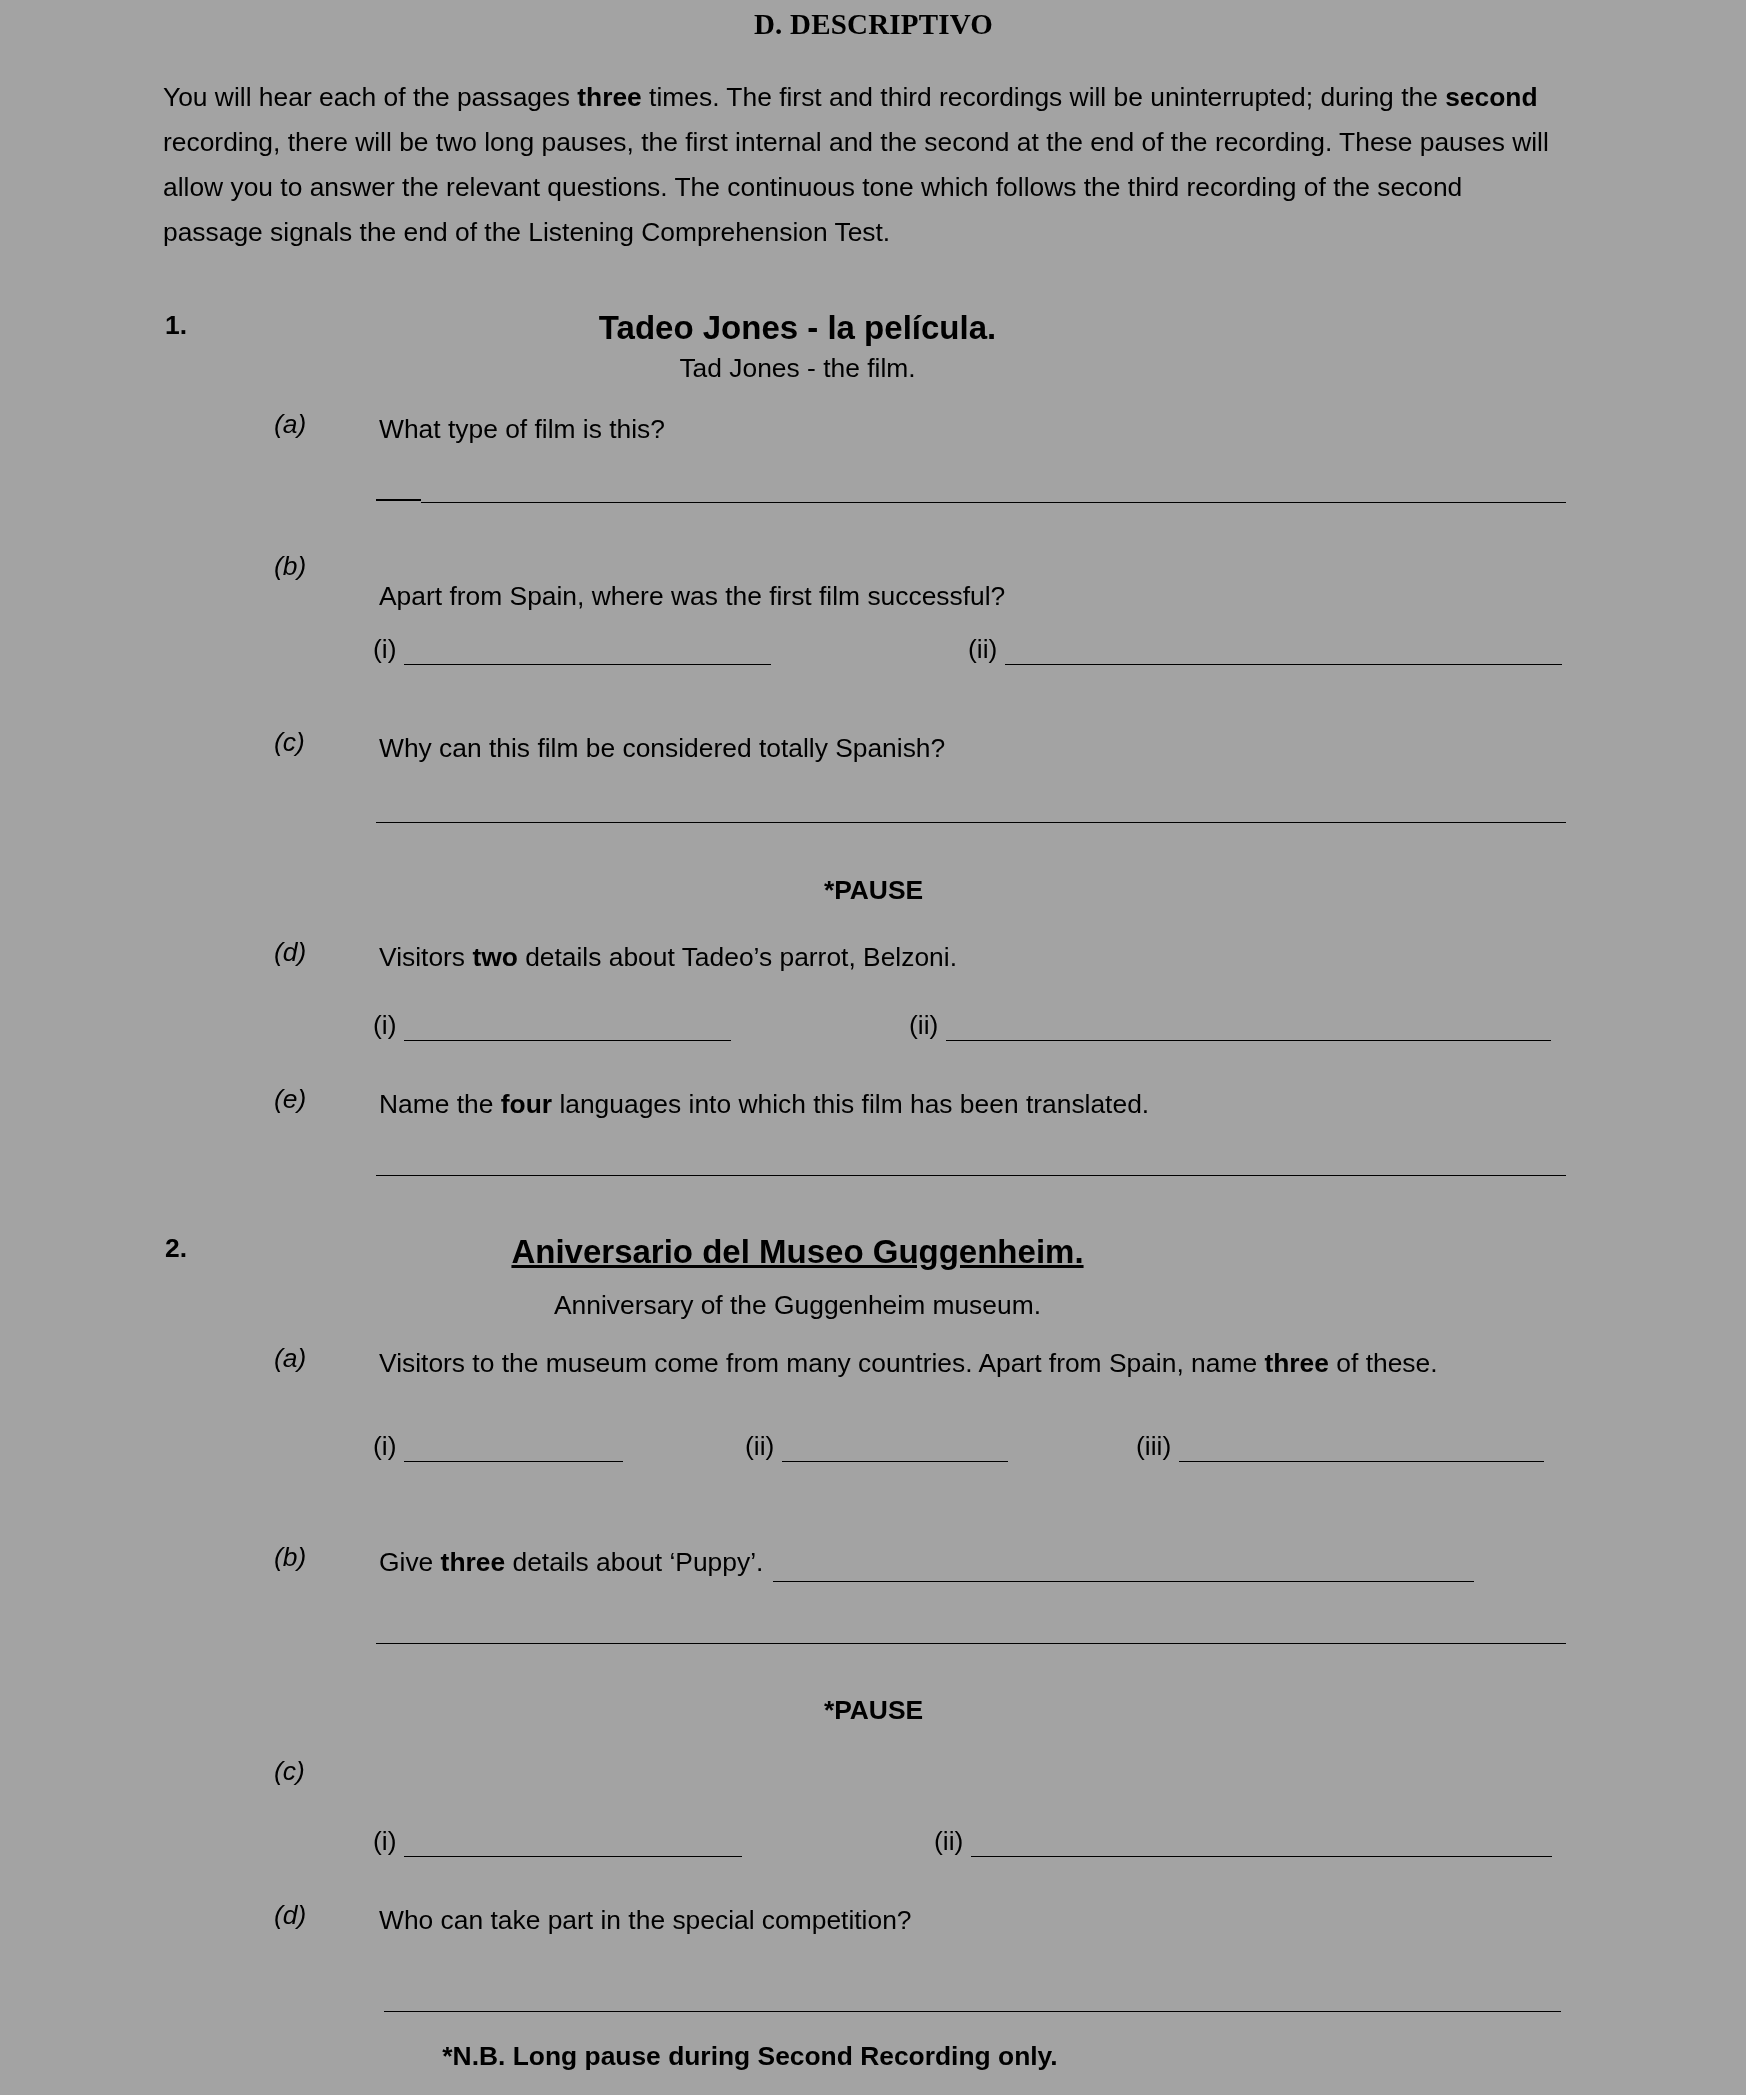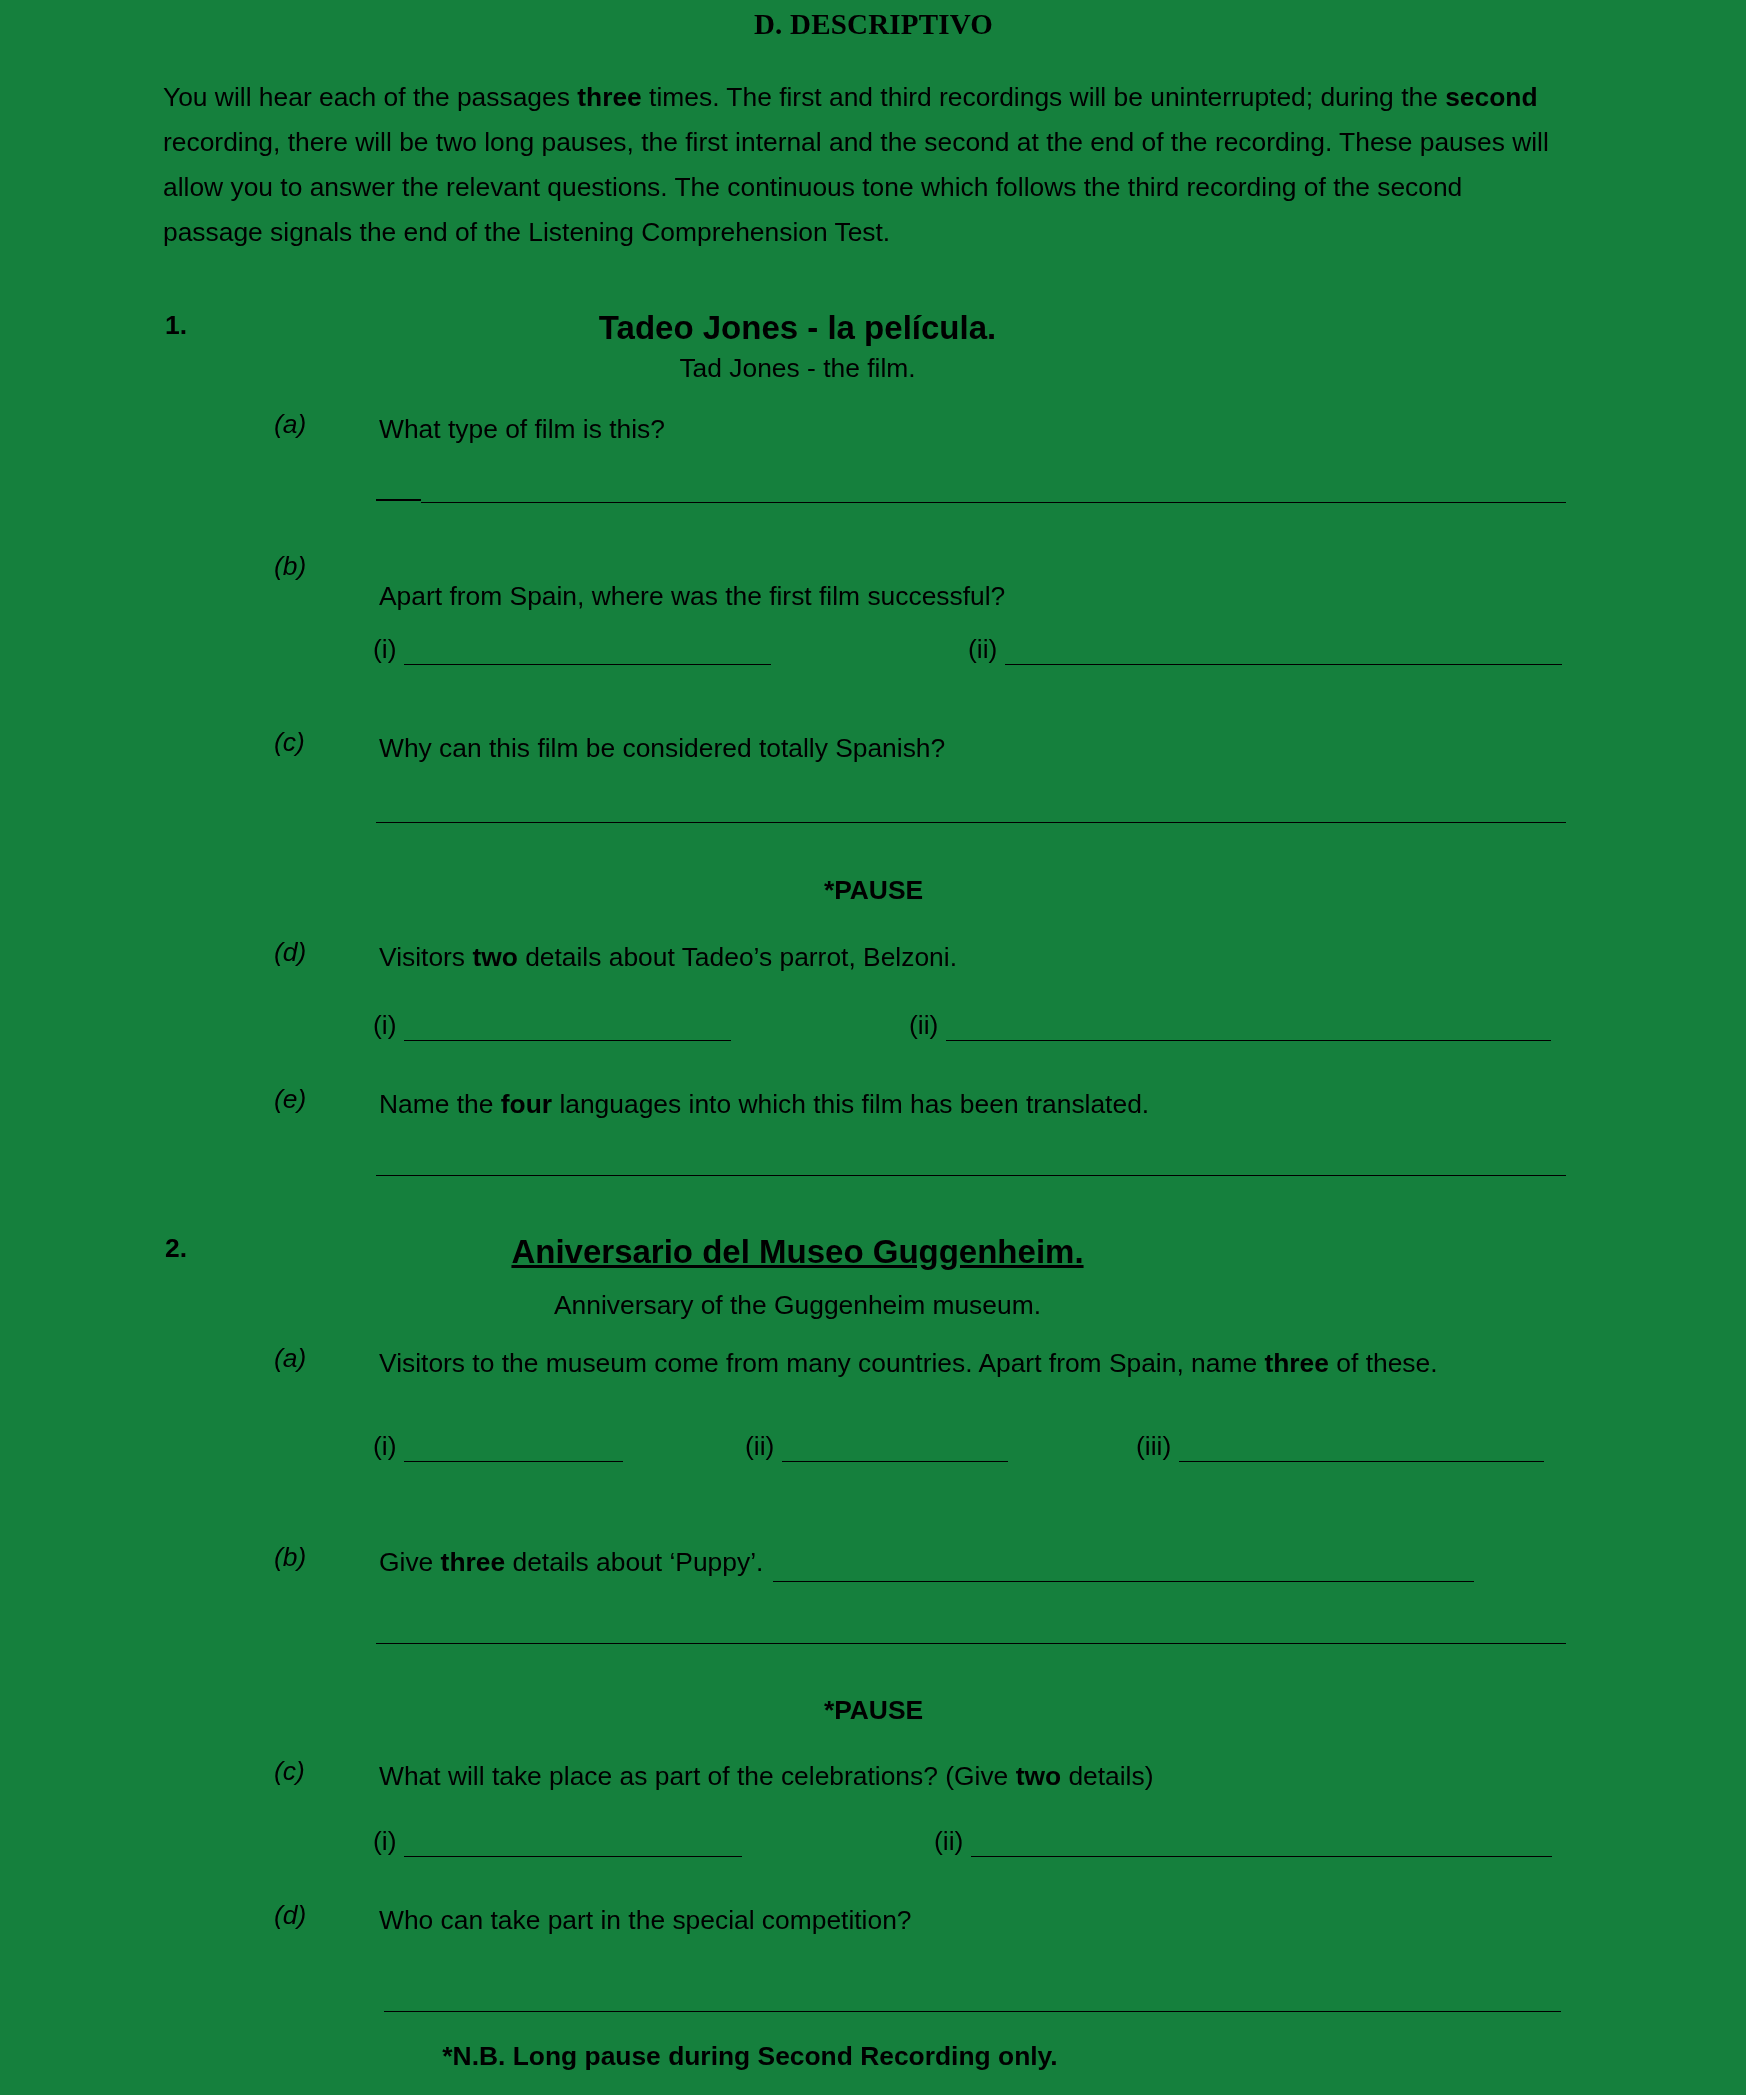--- a/index.html
+++ b/index.html
@@ -8,21 +8,21 @@
     background: #ffffff;
   }
   body {
     font-family: "Liberation Sans", sans-serif;
     color: #000000;
   }
   .page {
     position: relative;
     width: 1747px;
     height: 2095px;
-    background: #15803d;
+    background: #a3a3a3;
     overflow: hidden;
     box-sizing: border-box;
   }
 
   
   .doc-title {
     position: absolute;
     left: 0;
     top: 7.7px;
     width: 1747px;
@@ -190,21 +190,20 @@
   <div class="rn" style="left:745px; top:1431px;"><span>(ii)</span><span class="blank" style="width:226px;"></span></div>
   <div class="rn" style="left:1136px; top:1431px;"><span>(iii)</span><span class="blank" style="width:365px;"></span></div>
 
   <div class="q-label" style="top:1542px;">(b)</div>
   <div class="q-text" style="top:1542px;"><span>Give </span><b>three</b><span> details about ‘Puppy’.</span><span class="inline-blank" style="width:701px; margin-left:9.6px;"></span></div>
   <div class="rule" style="left:376px; top:1643px; width:1190px;"></div>
 
   <div class="pause" style="top:1695px;">*PAUSE</div>
 
   <div class="q-label" style="top:1756px;">(c)</div>
-  <div class="q-text" style="top:1756px;"><span>What will take place as part of the celebrations?  (Give </span><b>two</b><span> details)</span></div>
 
   <div class="rn" style="left:373px; top:1826px;"><span>(i)</span><span class="blank" style="width:338px;"></span></div>
   <div class="rn" style="left:934px; top:1826px;"><span>(ii)</span><span class="blank" style="width:581px;"></span></div>
 
   <div class="q-label" style="top:1900px;">(d)</div>
   <div class="q-text" style="top:1900px;">Who can take part in the special competition?</div>
   <div class="rule" style="left:384px; top:2011px; width:1177px;"></div>
 
   <div class="nb-note" style="top:2041px;">*N.B. Long pause during Second Recording only.</div>
 

